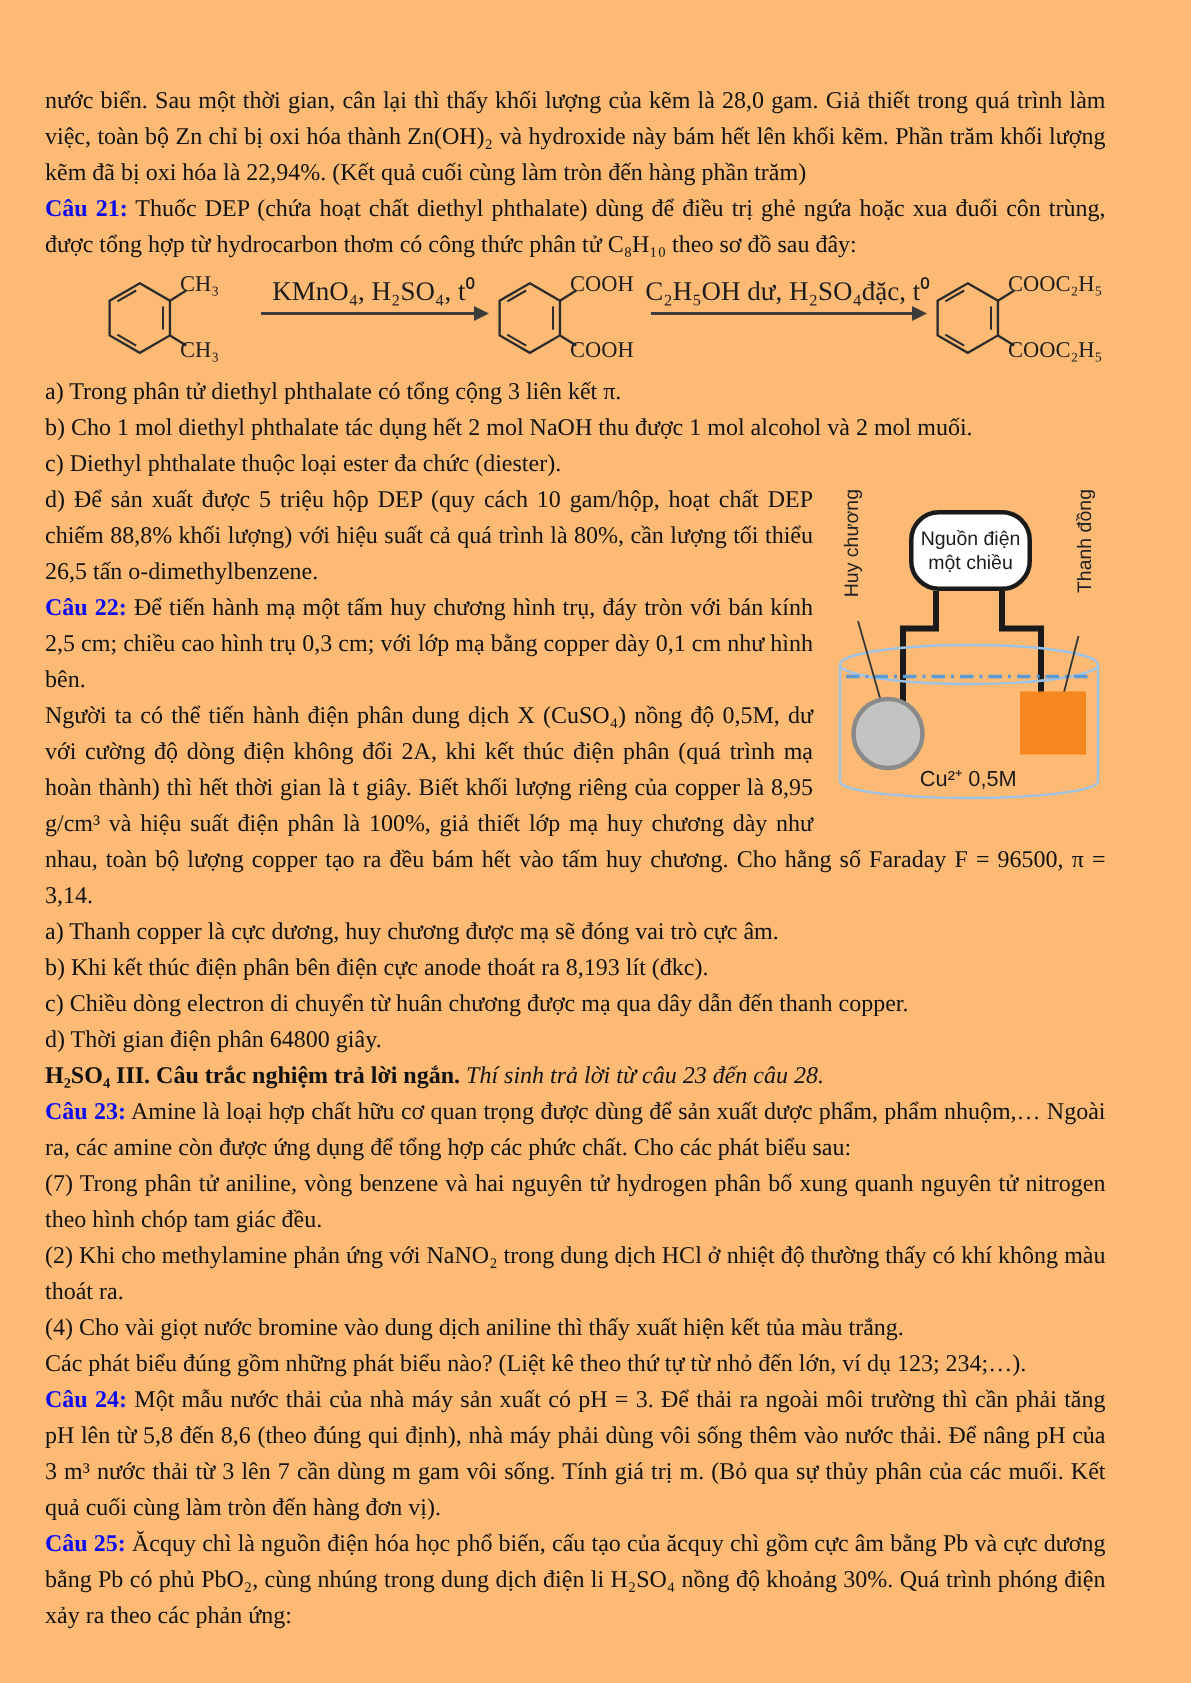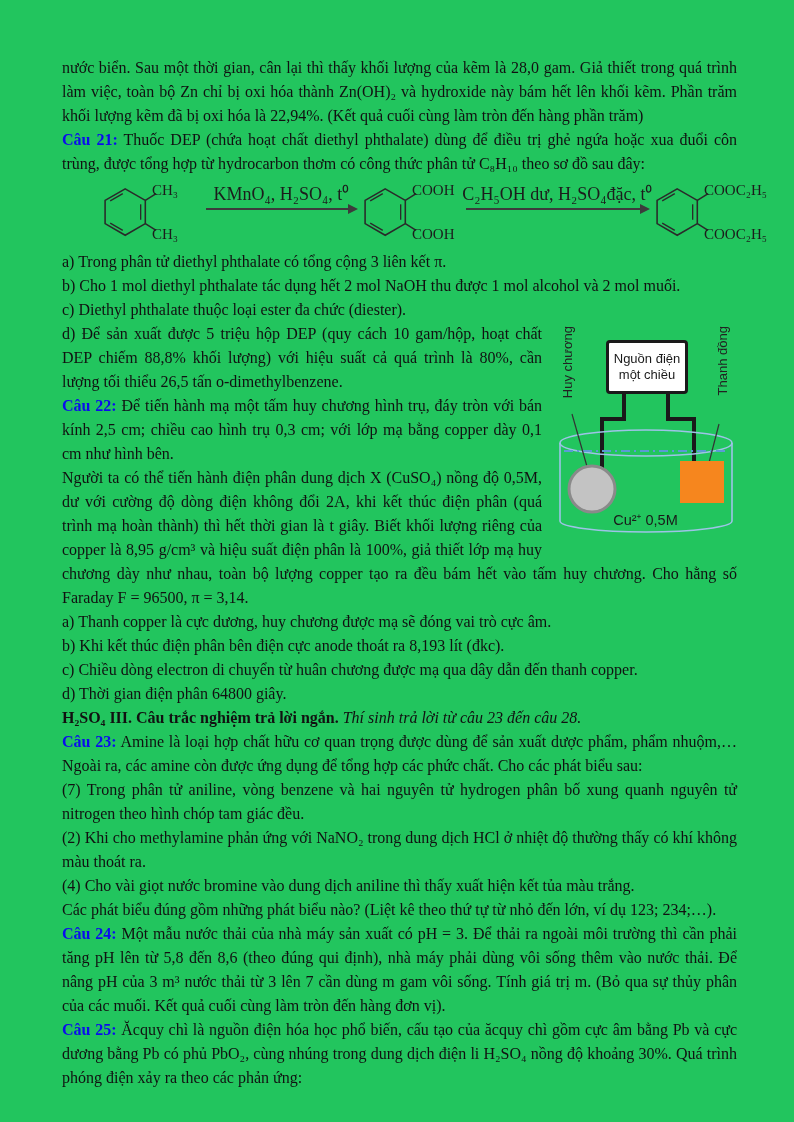--- a/index.html
+++ b/index.html
@@ -1,21 +1,21 @@
 <!DOCTYPE html>
 <html><head>
 <meta charset="utf-8">
 <style>
   * { margin: 0; padding: 0; box-sizing: border-box; }
   html, body { background: #ffffff; }
   .page {
     width: 794px;
     height: 1122px;
-    background: #22c55e;
-    padding: 56px 57px 0 62px;
+    background: #fdba74;
+    padding: 56px 57px 0 30px;
     font-family: "Liberation Serif", serif;
     font-size: 16px;
     line-height: 24px;
     color: #111111;
     position: relative;
     overflow: hidden;
   }
   p.para { text-align: justify; }
   .qlabel { color: #0b0bee; font-weight: bold; }
   .bold { font-weight: bold; }
@@ -60,21 +60,21 @@
     float: right;
     width: 183px; height: 212px;
     margin: 2px 0 26px 12px;
     position: relative;
     font-family: "Liberation Sans", sans-serif;
   }
   .figure22 svg.figbase { position: absolute; left: 0; top: 0; }
   .psu-box {
     position: absolute; left: 52px; top: 16px;
     width: 82px; height: 54px;
-    border: 3px solid #1a1a1a; border-radius: 4px;
+    border: 3px solid #1a1a1a; border-radius: 20px;
     background: #ffffff;
     display: flex; flex-direction: column; align-items: center; justify-content: center;
     font-size: 13px; line-height: 16px; color: #1a1a1a;
     z-index: 2; text-align: center;
   }
   .vlabel {
     position: absolute;
     writing-mode: vertical-rl;
     transform: rotate(180deg);
     font-size: 13px; color: #222222;

